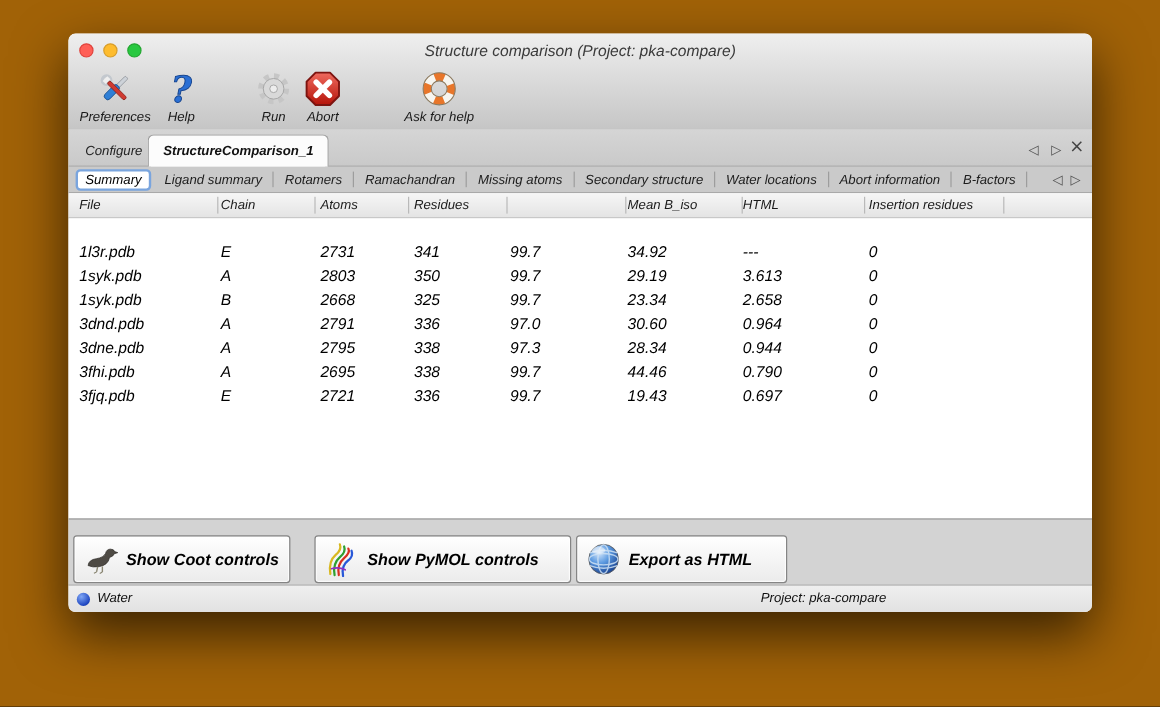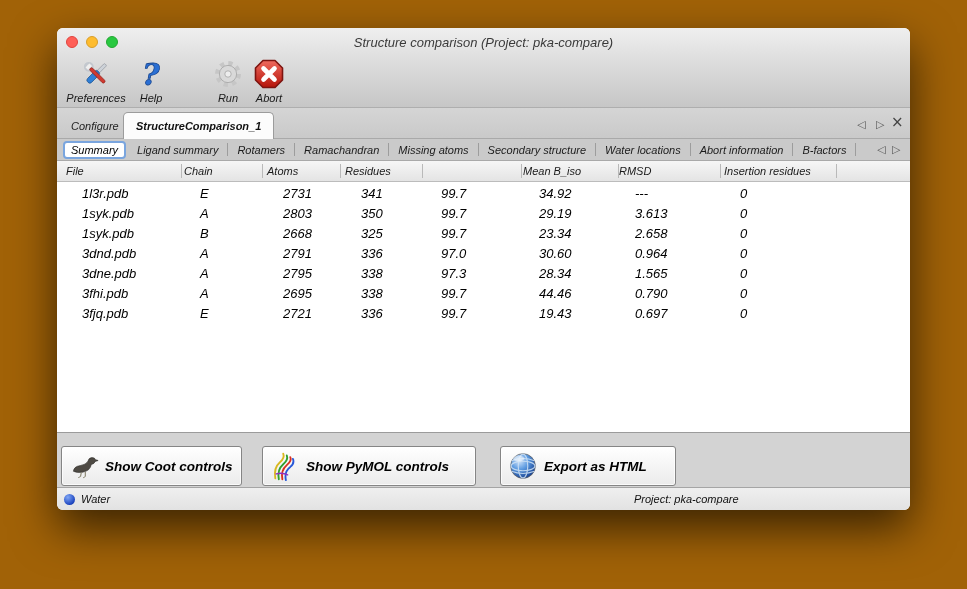--- a/index.html
+++ b/index.html
@@ -55,33 +55,33 @@
   #stctl-left{left:820px;top:4px;}
   #stctl-right{left:835px;top:4px;}
 
   
   .thead{position:absolute;left:0;top:133px;width:100%;height:21px;
          background:linear-gradient(#f6f6f6,#e4e4e4);border-bottom:1px solid #bcbcbc;
          box-sizing:border-box;}
   .hcell{position:absolute;top:4px;font-size:11px;color:#1a1a1a;white-space:nowrap;}
   .hsep{position:absolute;top:3px;width:1px;height:14px;background:#b9b9b9;}
   .tbody{position:absolute;left:0;top:154px;width:100%;height:250px;background:#fff;}
-  .trow{position:absolute;left:16px;width:100%;height:20px;}
+  .trow{position:absolute;left:0;width:100%;height:20px;margin-top:16px;}
   .tcell{position:absolute;top:0;line-height:20px;font-size:13px;color:#000;white-space:nowrap;}
 
   
   .bottom{position:absolute;left:0;top:404px;width:100%;height:55px;background:#d3d3d3;
           border-top:1px solid #9b9b9b;box-sizing:border-box;}
   .abtn{position:absolute;top:13px;height:40px;border:1px solid #858585;border-radius:3px;
         background:linear-gradient(#ffffff,#ebebeb);box-shadow:inset 0 0 0 1px rgba(255,255,255,.75);
         display:flex;align-items:center;gap:6px;padding:0 10px 0 7px;font-size:13.5px;
         font-weight:bold;color:#000;box-sizing:border-box;white-space:nowrap;cursor:default;}
   #btn-coot{left:4px;width:181px;}
   #btn-pymol{left:205px;width:214px;}
-  #btn-export{left:443px;width:176px;}
+  #btn-export{left:423px;width:176px;}
   .abicon{width:30px;height:30px;flex:0 0 auto;}
 
   
   .statusbar{position:absolute;left:0;top:459px;width:100%;height:23px;
              background:linear-gradient(#efefef,#e2e2e2);border-top:1px solid #a5a5a5;
              box-sizing:border-box;font-size:11px;color:#111;}
   .sdot{position:absolute;left:7px;top:6px;width:11px;height:11px;border-radius:50%;
         background:radial-gradient(circle at 35% 30%,#7fa6f5,#1e46c0 70%,#102a78);}
   .sidle{position:absolute;left:24px;top:5px;}
   .sproj{position:absolute;left:577px;top:5px;}
@@ -146,20 +146,31 @@
                   <stop offset="1" stop-color="#b5140a"></stop>
               </linearGradient>
             </defs>
             <polygon points="10,2.5 22,2.5 29.5,10 29.5,22 22,29.5 10,29.5 2.5,22 2.5,10" fill="url(#agrad)" stroke="#7d1410" stroke-width="1.6" stroke-linejoin="round"></polygon>
             <path d="M10.5 10.5 L21.5 21.5 M21.5 10.5 L10.5 21.5" stroke="#fff" stroke-width="4.6" stroke-linecap="round"></path>
           </svg>
         </span>
         <span class="tblabel">Abort</span>
       </div>
 
+      <div class="tbitem" id="tb-ask">
+        <span class="tbicon">
+          <svg width="32" height="32" viewBox="0 0 32 32">
+            <circle cx="16" cy="16" r="10" fill="none" stroke="#f7f5ef" stroke-width="6.6"></circle>
+            <circle cx="16" cy="16" r="10" fill="none" stroke="#e8762a" stroke-width="6.6" stroke-dasharray="7.85 7.85" stroke-dashoffset="3.93"></circle>
+            <circle cx="16" cy="16" r="13.4" fill="none" stroke="#8c7a5f" stroke-width="0.9"></circle>
+            <circle cx="16" cy="16" r="6.6" fill="none" stroke="#8c7a5f" stroke-width="0.9"></circle>
+          </svg>
+        </span>
+        <span class="tblabel">Ask for help</span>
+      </div>
     </div>
 
     <div class="pagetabs">
       <div class="baseline"></div>
       <div class="ptab" id="ptab-configure">Configure</div>
       <div class="ptab" id="ptab-sc1">StructureComparison_1</div>
       <span class="tabctrl" id="ptctl-left">◁</span>
       <span class="tabctrl" id="ptctl-right">▷</span>
       <span class="tabctrl" id="ptctl-close">×</span>
     </div>
@@ -188,21 +199,21 @@
       <span class="tabctrl" id="stctl-right">▷</span>
     </div>
 
     <div class="thead" id="thead">
         <span class="hcell" style="left: 9px;">File</span>
         <span class="hcell" style="left: 127px;">Chain</span>
         <span class="hcell" style="left: 210px;">Atoms</span>
         <span class="hcell" style="left: 288px;">Residues</span>
         <span class="hcell" style="left: 368px; margin-top: 42px;">%Identity</span>
         <span class="hcell" style="left: 466px;">Mean B_iso</span>
-        <span class="hcell" style="left: 562px;">RMSD</span>
+        <span class="hcell" style="left: 562px;">HTML</span>
         <span class="hcell" style="left: 667px;">Insertion residues</span>
         <i class="hsep" style="left: 124px;"></i>
         <i class="hsep" style="left: 205px;"></i>
         <i class="hsep" style="left: 283px;"></i>
         <i class="hsep" style="left: 365px;"></i>
         <i class="hsep" style="left: 464px;"></i>
         <i class="hsep" style="left: 561px;"></i>
         <i class="hsep" style="left: 663px;"></i>
         <i class="hsep" style="left: 779px;"></i>
       </div>
@@ -247,21 +258,21 @@
           <span class="tcell" style="left: 562px;">0.964</span>
           <span class="tcell" style="left: 667px;">0</span>
         </div>
         <div class="trow" style="top: 82px;">
           <span class="tcell" style="left: 9px;">3dne.pdb</span>
           <span class="tcell" style="left: 127px;">A</span>
           <span class="tcell" style="left: 210px;">2795</span>
           <span class="tcell" style="left: 288px;">338</span>
           <span class="tcell" style="left: 368px;">97.3</span>
           <span class="tcell" style="left: 466px;">28.34</span>
-          <span class="tcell" style="left: 562px;">1.565</span>
+          <span class="tcell" style="left: 562px;">0.944</span>
           <span class="tcell" style="left: 667px;">0</span>
         </div>
         <div class="trow" style="top: 102px;">
           <span class="tcell" style="left: 9px;">3fhi.pdb</span>
           <span class="tcell" style="left: 127px;">A</span>
           <span class="tcell" style="left: 210px;">2695</span>
           <span class="tcell" style="left: 288px;">338</span>
           <span class="tcell" style="left: 368px;">99.7</span>
           <span class="tcell" style="left: 466px;">44.46</span>
           <span class="tcell" style="left: 562px;">0.790</span>

